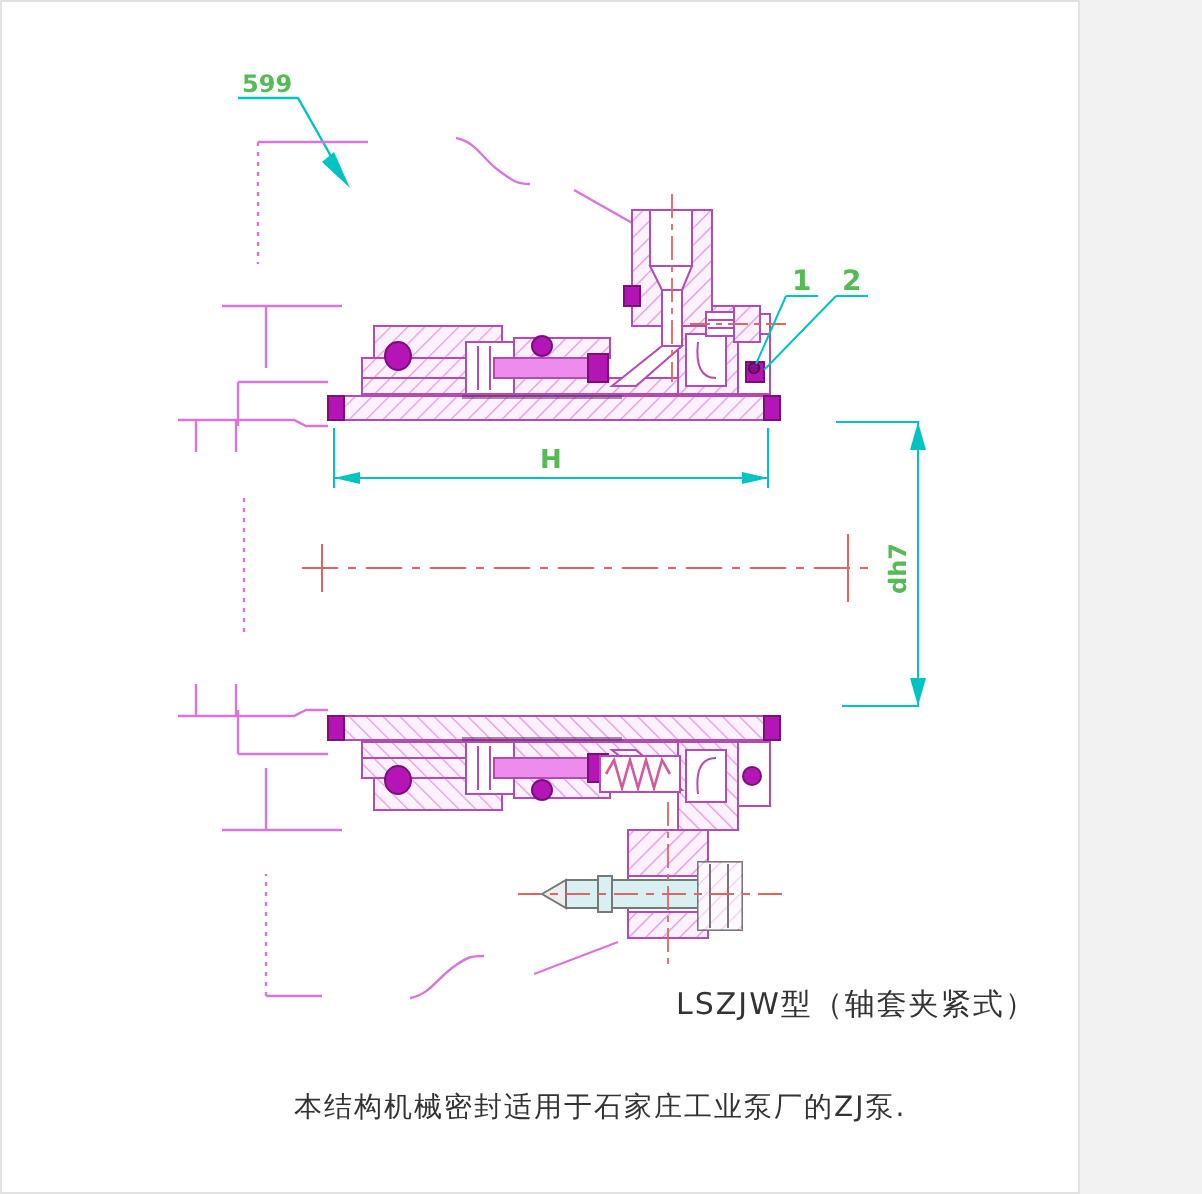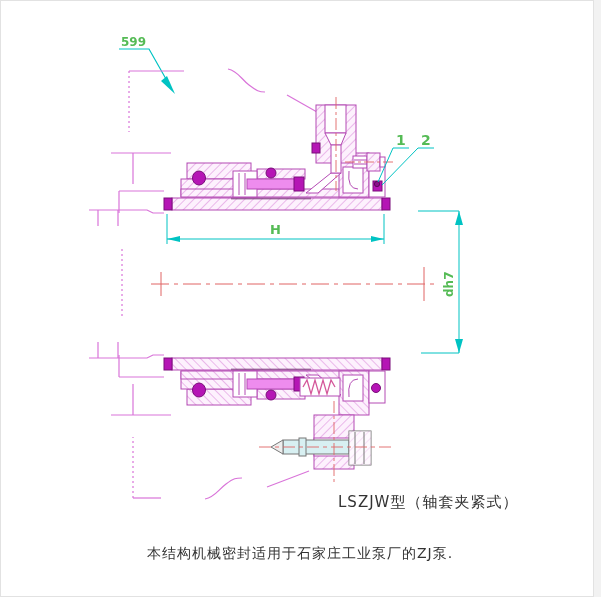--- a/index.html
+++ b/index.html
@@ -1,17 +1,17 @@
 <!DOCTYPE html>
 <html><head>
 <meta charset="utf-8">
 <style>
   html,body{margin:0;padding:0;background:#f2f2f2;}
   .page{
-    position:relative;width:594px;height:597px;background:#ffffff;
+    position:relative;width:540px;height:597px;background:#ffffff;
     border:1px solid #e2e2e2;box-sizing:border-box;overflow:hidden;
     font-family:"DejaVu Sans","Liberation Sans",sans-serif;
   }
   svg{display:block}
   text{font-family:"DejaVu Sans","Liberation Sans",sans-serif;}
   .green-note{fill:#55bb55;font-weight:bold;}
   .cn-text{fill:#333;letter-spacing:1px;}
 </style>
 </head>
 <body>

